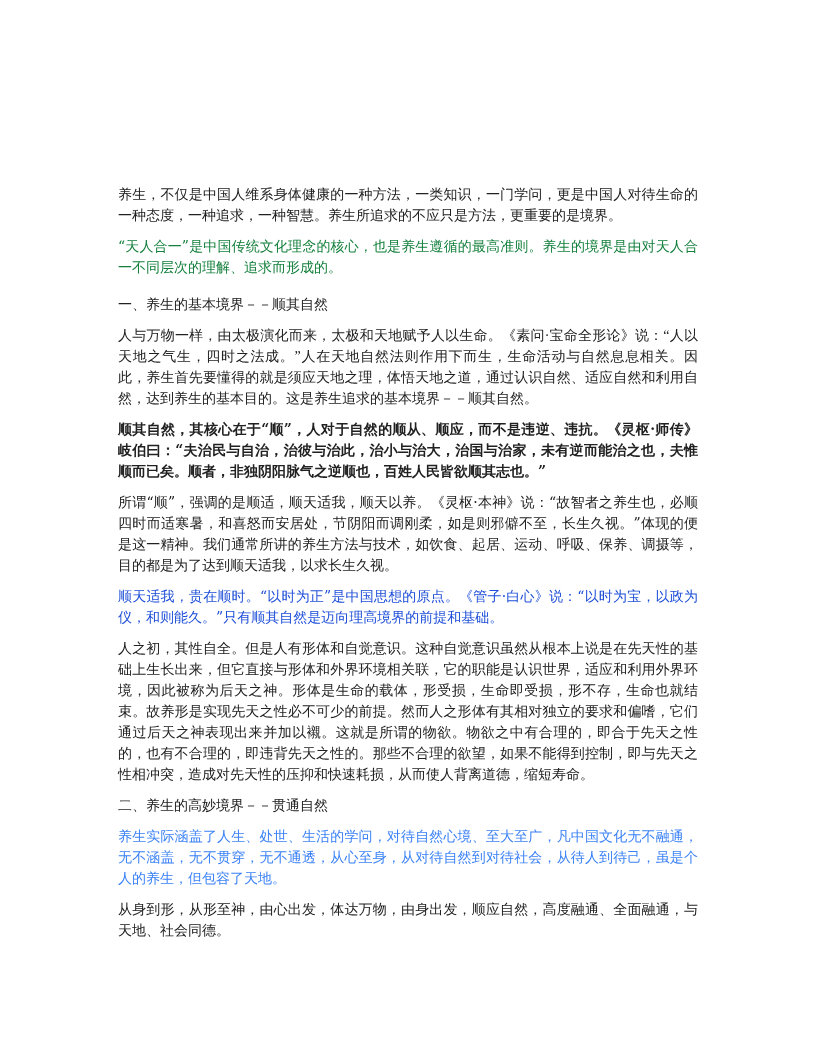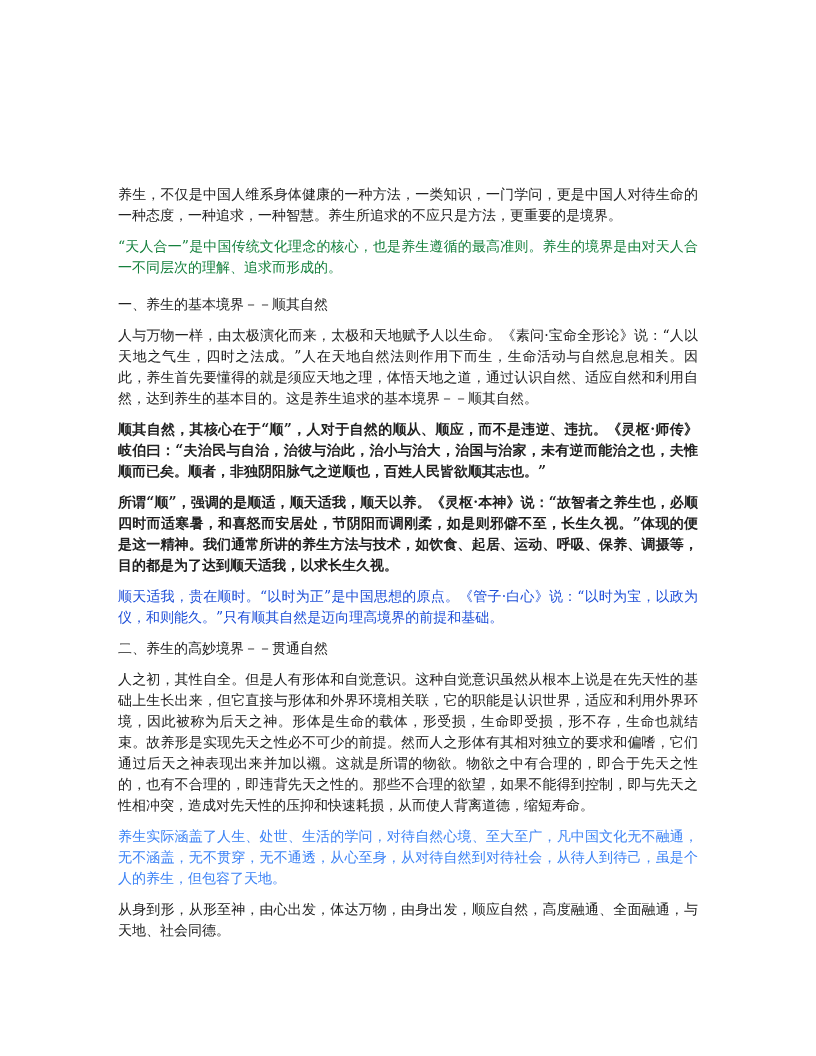--- a/index.html
+++ b/index.html
@@ -37,22 +37,22 @@
   }
 </style>
 </head>
 <body>
 
 <div class="page" style="background: rgb(255, 255, 255);">
   <div class="doc" id="doc-body">
       <p class="block" style="color: rgb(33, 33, 33);">养生，不仅是中国人维系身体健康的一种方法，一类知识，一门学问，更是中国人对待生命的一种态度，一种追求，一种智慧。养生所追求的不应只是方法，更重要的是境界。</p>
       <p class="block" style="color: #15803d;">“天人合一”是中国传统文化理念的核心，也是养生遵循的最高准则。养生的境界是由对天人合一不同层次的理解、追求而形成的。</p>
       <p class="block heading" style="color: rgb(33, 33, 33); margin-top: 16px;">一、养生的基本境界－－顺其自然</p>
-      <p class="block" style="color: rgb(33, 33, 33);">人与万物一样，由太极演化而来，太极和天地赋予人以生命。《素问·宝命全形论》说：“人以天地之气生，四时之法成。”人在天地自然法则作用下而生，生命活动与自然息息相关。因此，养生首先要懂得的就是须应天地之理，体悟天地之道，通过认识自然、适应自然和利用自然，达到养生的基本目的。这是养生追求的基本境界－－顺其自然。</p>
+      <p class="block" style="color: rgb(33, 33, 33); font-family: Liberation Serif, serif;">人与万物一样，由太极演化而来，太极和天地赋予人以生命。《素问·宝命全形论》说：“人以天地之气生，四时之法成。”人在天地自然法则作用下而生，生命活动与自然息息相关。因此，养生首先要懂得的就是须应天地之理，体悟天地之道，通过认识自然、适应自然和利用自然，达到养生的基本目的。这是养生追求的基本境界－－顺其自然。</p>
       <p class="block" style="color: rgb(33, 33, 33); font-weight: bold;">顺其自然，其核心在于“顺”，人对于自然的顺从、顺应，而不是违逆、违抗。《灵枢·师传》岐伯曰：“夫治民与自治，治彼与治此，治小与治大，治国与治家，未有逆而能治之也，夫惟顺而已矣。顺者，非独阴阳脉气之逆顺也，百姓人民皆欲顺其志也。”</p>
-      <p class="block" style="color: rgb(33, 33, 33); font-weight: bold;">所谓“顺”，强调的是顺适，顺天适我，顺天以养。《灵枢·本神》说：“故智者之养生也，必顺四时而适寒暑，和喜怒而安居处，节阴阳而调刚柔，如是则邪僻不至，长生久视。”体现的便是这一精神。我们通常所讲的养生方法与技术，如饮食、起居、运动、呼吸、保养、调摄等，目的都是为了达到顺天适我，以求长生久视。</p>
+      <p class="block" style="color: rgb(33, 33, 33);">所谓“顺”，强调的是顺适，顺天适我，顺天以养。《灵枢·本神》说：“故智者之养生也，必顺四时而适寒暑，和喜怒而安居处，节阴阳而调刚柔，如是则邪僻不至，长生久视。”体现的便是这一精神。我们通常所讲的养生方法与技术，如饮食、起居、运动、呼吸、保养、调摄等，目的都是为了达到顺天适我，以求长生久视。</p>
       <p class="block" style="color: #1d4ed8;">顺天适我，贵在顺时。“以时为正”是中国思想的原点。《管子·白心》说：“以时为宝，以政为仪，和则能久。”只有顺其自然是迈向理高境界的前提和基础。</p>
+      <p class="block" style="color: rgb(33, 33, 33);">人之初，其性自全。但是人有形体和自觉意识。这种自觉意识虽然从根本上说是在先天性的基础上生长出来，但它直接与形体和外界环境相关联，它的职能是认识世界，适应和利用外界环境，因此被称为后天之神。形体是生命的载体，形受损，生命即受损，形不存，生命也就结束。故养形是实现先天之性必不可少的前提。然而人之形体有其相对独立的要求和偏嗜，它们通过后天之神表现出来并加以襯。这就是所谓的物欲。物欲之中有合理的，即合于先天之性的，也有不合理的，即违背先天之性的。那些不合理的欲望，如果不能得到控制，即与先天之性相冲突，造成对先天性的压抑和快速耗损，从而使人背离道德，缩短寿命。</p>
       <p class="block heading" style="color: rgb(33, 33, 33);">二、养生的高妙境界－－贯通自然</p>
-      <p class="block" style="color: rgb(33, 33, 33);">人之初，其性自全。但是人有形体和自觉意识。这种自觉意识虽然从根本上说是在先天性的基础上生长出来，但它直接与形体和外界环境相关联，它的职能是认识世界，适应和利用外界环境，因此被称为后天之神。形体是生命的载体，形受损，生命即受损，形不存，生命也就结束。故养形是实现先天之性必不可少的前提。然而人之形体有其相对独立的要求和偏嗜，它们通过后天之神表现出来并加以襯。这就是所谓的物欲。物欲之中有合理的，即合于先天之性的，也有不合理的，即违背先天之性的。那些不合理的欲望，如果不能得到控制，即与先天之性相冲突，造成对先天性的压抑和快速耗损，从而使人背离道德，缩短寿命。</p>
       <p class="block" style="color: #3b82f6;">养生实际涵盖了人生、处世、生活的学问，对待自然心境、至大至广，凡中国文化无不融通，无不涵盖，无不贯穿，无不通透，从心至身，从对待自然到对待社会，从待人到待己，虽是个人的养生，但包容了天地。</p>
       <p class="block" style="color: rgb(33, 33, 33);">从身到形，从形至神，由心出发，体达万物，由身出发，顺应自然，高度融通、全面融通，与天地、社会同德。</p>
     </div>
 </div>
 
 </body></html>

